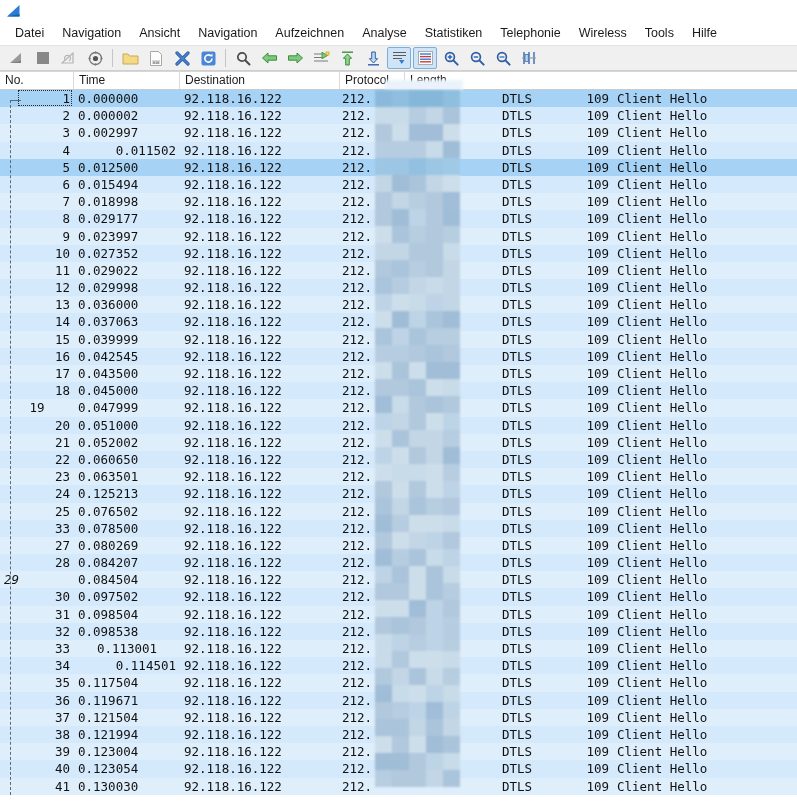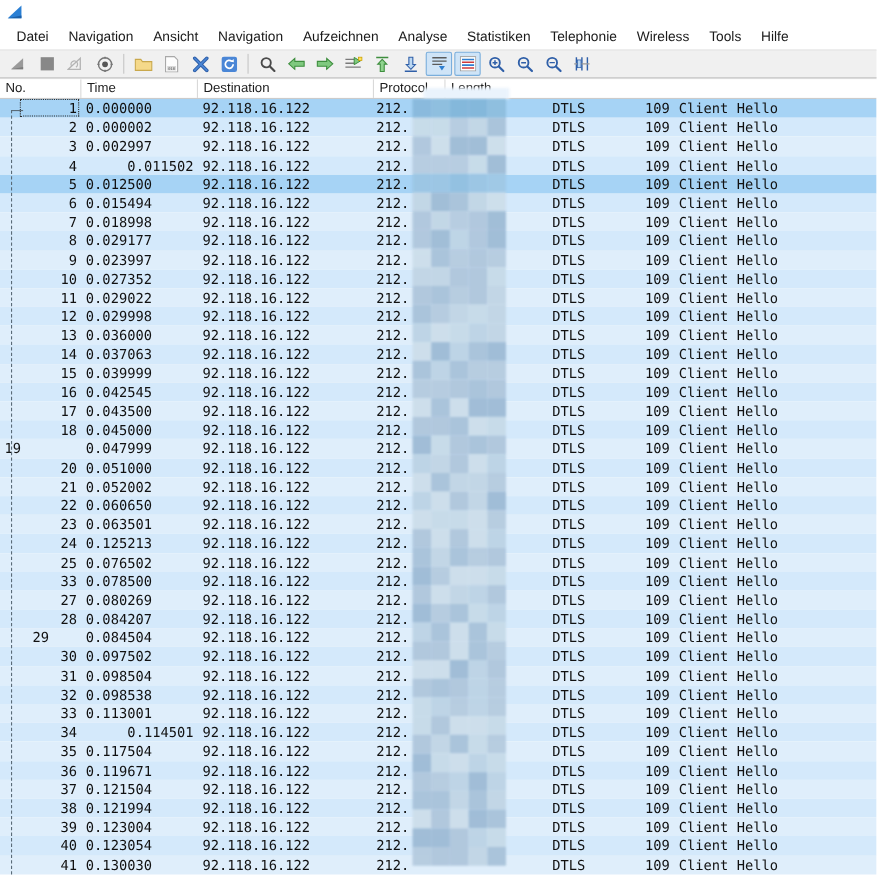--- a/index.html
+++ b/index.html
@@ -559,21 +559,21 @@
         <div class="prow odd">
           <div class="cell c-no" style="width: 74px; text-align: right;">18</div>
           <div class="cell c-time" style="width: 106px; text-align: left;">0.045000</div>
           <div class="cell c-source" style="width: 158px; text-align: left;">92.118.16.122</div>
           <div class="cell c-destination" style="width: 160px; text-align: left;">212.</div>
           <div class="cell c-protocol" style="width: 65px; text-align: left;">DTLS</div>
           <div class="cell c-len" style="width: 50px; text-align: right;">109</div>
           <div class="cell c-info" style="width: 184px; text-align: left;">Client Hello</div>
         </div>
         <div class="prow even">
-          <div class="cell c-no" style="width: 74px; text-align: left;">19</div>
+          <div class="cell c-no" style="width: 74px; text-align: center;">19</div>
           <div class="cell c-time" style="width: 106px; text-align: left;">0.047999</div>
           <div class="cell c-source" style="width: 158px; text-align: left;">92.118.16.122</div>
           <div class="cell c-destination" style="width: 160px; text-align: left;">212.</div>
           <div class="cell c-protocol" style="width: 65px; text-align: left;">DTLS</div>
           <div class="cell c-len" style="width: 50px; text-align: right;">109</div>
           <div class="cell c-info" style="width: 184px; text-align: left;">Client Hello</div>
         </div>
         <div class="prow odd">
           <div class="cell c-no" style="width: 74px; text-align: right;">20</div>
           <div class="cell c-time" style="width: 106px; text-align: left;">0.051000</div>
@@ -649,21 +649,21 @@
         <div class="prow odd">
           <div class="cell c-no" style="width: 74px; text-align: right;">28</div>
           <div class="cell c-time" style="width: 106px; text-align: left;">0.084207</div>
           <div class="cell c-source" style="width: 158px; text-align: left;">92.118.16.122</div>
           <div class="cell c-destination" style="width: 160px; text-align: left;">212.</div>
           <div class="cell c-protocol" style="width: 65px; text-align: left;">DTLS</div>
           <div class="cell c-len" style="width: 50px; text-align: right;">109</div>
           <div class="cell c-info" style="width: 184px; text-align: left;">Client Hello</div>
         </div>
         <div class="prow even">
-          <div class="cell c-no" style="width: 74px; text-align: center;">29</div>
+          <div class="cell c-no" style="width: 74px; text-align: left; font-style: italic;">29</div>
           <div class="cell c-time" style="width: 106px; text-align: left;">0.084504</div>
           <div class="cell c-source" style="width: 158px; text-align: left;">92.118.16.122</div>
           <div class="cell c-destination" style="width: 160px; text-align: left;">212.</div>
           <div class="cell c-protocol" style="width: 65px; text-align: left;">DTLS</div>
           <div class="cell c-len" style="width: 50px; text-align: right;">109</div>
           <div class="cell c-info" style="width: 184px; text-align: left;">Client Hello</div>
         </div>
         <div class="prow odd">
           <div class="cell c-no" style="width: 74px; text-align: right;">30</div>
           <div class="cell c-time" style="width: 106px; text-align: left;">0.097502</div>
@@ -686,21 +686,21 @@
           <div class="cell c-no" style="width: 74px; text-align: right;">32</div>
           <div class="cell c-time" style="width: 106px; text-align: left;">0.098538</div>
           <div class="cell c-source" style="width: 158px; text-align: left;">92.118.16.122</div>
           <div class="cell c-destination" style="width: 160px; text-align: left;">212.</div>
           <div class="cell c-protocol" style="width: 65px; text-align: left;">DTLS</div>
           <div class="cell c-len" style="width: 50px; text-align: right;">109</div>
           <div class="cell c-info" style="width: 184px; text-align: left;">Client Hello</div>
         </div>
         <div class="prow even">
           <div class="cell c-no" style="width: 74px; text-align: right;">33</div>
-          <div class="cell c-time" style="width: 106px; text-align: left;">0.113001</div>
+          <div class="cell c-time" style="width: 106px; text-align: center;">0.113001</div>
           <div class="cell c-source" style="width: 158px; text-align: left;">92.118.16.122</div>
           <div class="cell c-destination" style="width: 160px; text-align: left;">212.</div>
           <div class="cell c-protocol" style="width: 65px; text-align: left;">DTLS</div>
           <div class="cell c-len" style="width: 50px; text-align: right;">109</div>
           <div class="cell c-info" style="width: 184px; text-align: left;">Client Hello</div>
         </div>
         <div class="prow odd">
           <div class="cell c-no" style="width: 74px; text-align: right;">34</div>
           <div class="cell c-time" style="width: 106px; text-align: right;">0.114501</div>
           <div class="cell c-source" style="width: 158px; text-align: left;">92.118.16.122</div>

